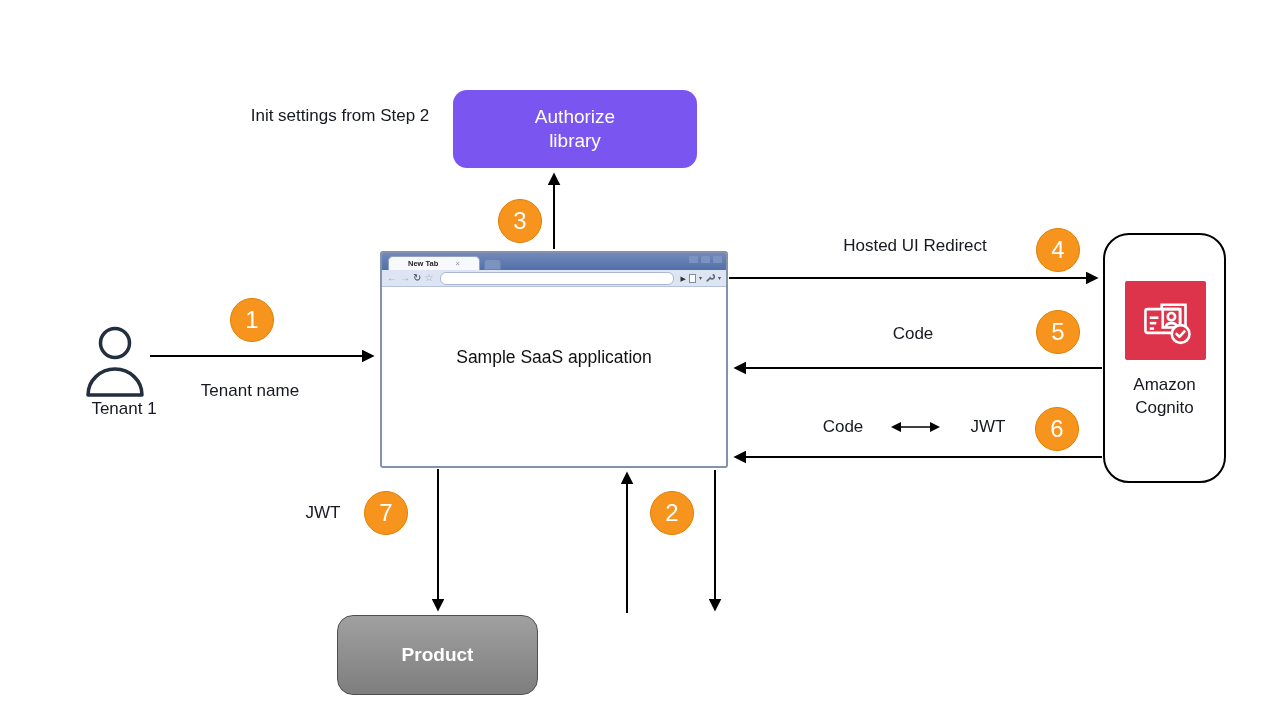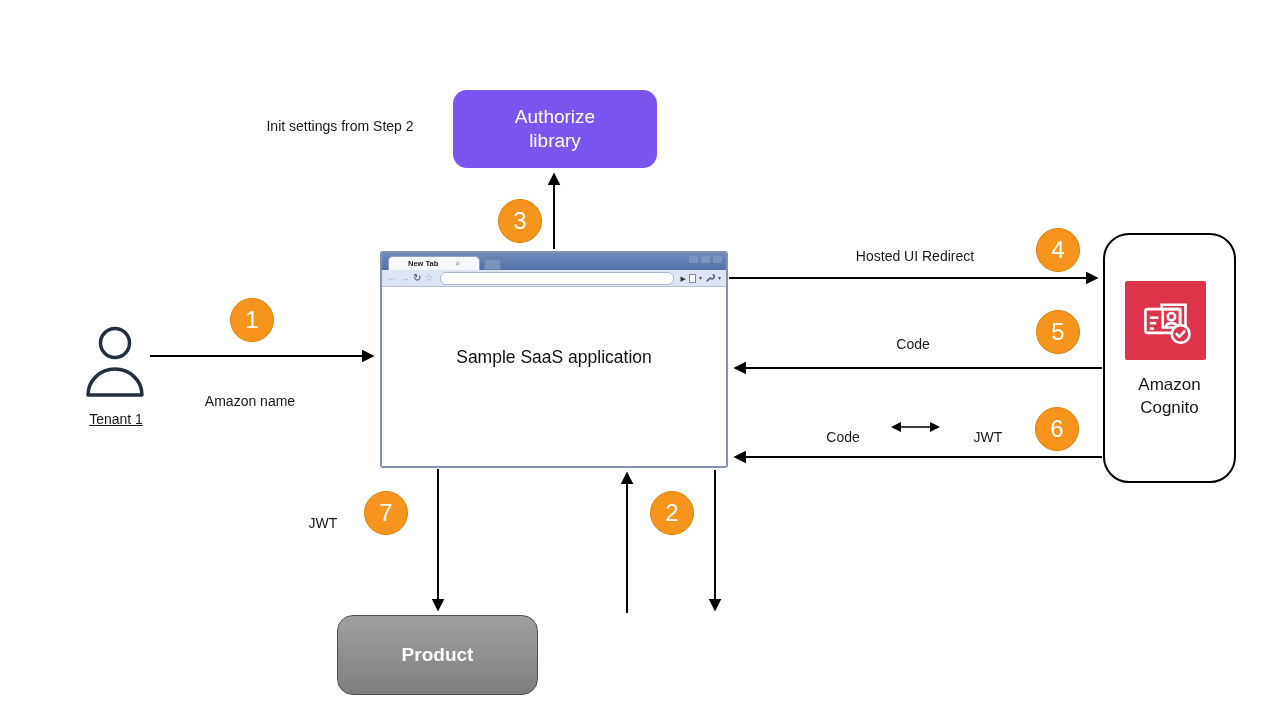--- a/index.html
+++ b/index.html
@@ -1,33 +1,33 @@
 <!DOCTYPE html>
 <html style="--orange: #F7941D; --orange_border: #E07F00; --purple: #7B55F0; --red: #DD344C; --ink: #232F3E;"><head>
 <meta charset="utf-8">
 <style>
   html,body{margin:0;padding:0;background:#fff;}
   .stage{position:relative;width:1280px;height:720px;background:#fff;overflow:hidden;
          font-family:"Liberation Sans",sans-serif;color:#16191f;}
-  .lbl{position:absolute;font-size:14px;line-height:21px;text-align:center;color:#16191f;margin-top:11px;}
+  .lbl{position:absolute;font-size:17px;line-height:21px;text-align:center;color:#16191f;}
   
   .badge{position:absolute;width:44px;height:44px;border-radius:50%;
          background:var(--orange,#F7941D);border:1px solid var(--orange_border,#E07F00);
          color:#fff;font-size:24px;font-weight:500;display:flex;align-items:center;justify-content:center;
          box-sizing:border-box;}
   
   .node{position:absolute;display:flex;align-items:center;justify-content:center;
         color:#fff;font-size:19px;line-height:24px;text-align:center;box-sizing:border-box;}
   .node-purple{background:var(--purple,#7B55F0);border-radius:14px;}
   .node-gray{background:linear-gradient(180deg,#A0A0A0 0%,#7E7E7E 100%);
              border:1px solid #4F4F4F;border-radius:16px;}
   .node-inner{width:140px;}
   .node-inner-narrow{width:120px;}
   
-  .cognito{position:absolute;left:1103px;top:233px;width:133px;height:250px;
+  .cognito{position:absolute;left:1103px;top:233px;width:123px;height:250px;
            border:2px solid #000;border-radius:26px;background:#fff;box-sizing:border-box;}
   .cognito-icon{position:absolute;left:20px;top:46px;width:81px;height:79px;
                 background:var(--red,#DD344C);border-radius:2px;display:flex;align-items:center;justify-content:center;}
   .cognito-label{position:absolute;left:0;top:138px;width:100%;text-align:center;
                  font-size:17px;line-height:23px;color:#16191f;}
   .cognito-label-inner{display:inline-block;width:90px;}
   
   .actor{position:absolute;left:83px;top:312px;width:64px;height:86px;}
   
   .browser{position:absolute;left:380px;top:251px;width:348px;height:217px;
@@ -75,39 +75,39 @@
       <line x1="627" y1="613" x2="627" y2="474" marker-end="url(#arr)"></line>
       <line x1="715" y1="470" x2="715" y2="609" marker-end="url(#arr)"></line>
       <line x1="893" y1="427" x2="938" y2="427" stroke-width="1.6" marker-start="url(#arr)" marker-end="url(#arr)"></line>
     </g>
   </svg>
 
   <svg class="actor" viewBox="0 0 64 86">
     <circle cx="32" cy="31" r="14.5" fill="#fff" stroke="#232F3E" stroke-width="3.5"></circle>
     <path d="M5,83 a27,26 0 0 1 54,0 Z" fill="#fff" stroke="#232F3E" stroke-width="3.5" stroke-linejoin="round"></path>
   </svg>
-  <div class="lbl" style="left:46px;top:398px;width:140px;text-decoration:underline;">Tenant 1</div>
+  <div class="lbl" style="left:54px;top:398px;width:140px;">Tenant 1</div>
 
-  <div class="lbl" style="left:175px;top:380px;width:150px;">Amazon name</div>
+  <div class="lbl" style="left:175px;top:380px;width:150px;">Tenant name</div>
   <div class="lbl" style="left:250px;top:105px;width:180px;">Init settings from Step 2</div>
   <div class="lbl" style="left:810px;top:235px;width:210px;">Hosted UI Redirect</div>
   <div class="lbl" style="left:863px;top:323px;width:100px;">Code</div>
   <div class="lbl" style="left:813px;top:416px;width:60px;">Code</div>
   <div class="lbl" style="left:958px;top:416px;width:60px;">JWT</div>
   <div class="lbl" style="left:293px;top:502px;width:60px;">JWT</div>
 
   <div class="badge" style="left:230px;top:298px;">1</div>
   <div class="badge" style="left:650px;top:491px;">2</div>
   <div class="badge" style="left:498px;top:199px;">3</div>
   <div class="badge" style="left:1036px;top:228px;">4</div>
   <div class="badge" style="left:1036px;top:310px;">5</div>
   <div class="badge" style="left:1035px;top:407px;">6</div>
   <div class="badge" style="left:364px;top:491px;">7</div>
 
-  <div class="node node-purple" style="left:453px;top:90px;width:204px;height:78px;">
+  <div class="node node-purple" style="left:453px;top:90px;width:244px;height:78px;">
     <span class="node-inner-narrow">Authorize library</span>
   </div>
 
   <div class="node node-gray" style="left:337px;top:615px;width:201px;height:80px;font-weight:bold;">
     <span class="node-inner">Product</span>
   </div>
 
 
   <div class="cognito">
     <div class="cognito-icon">

